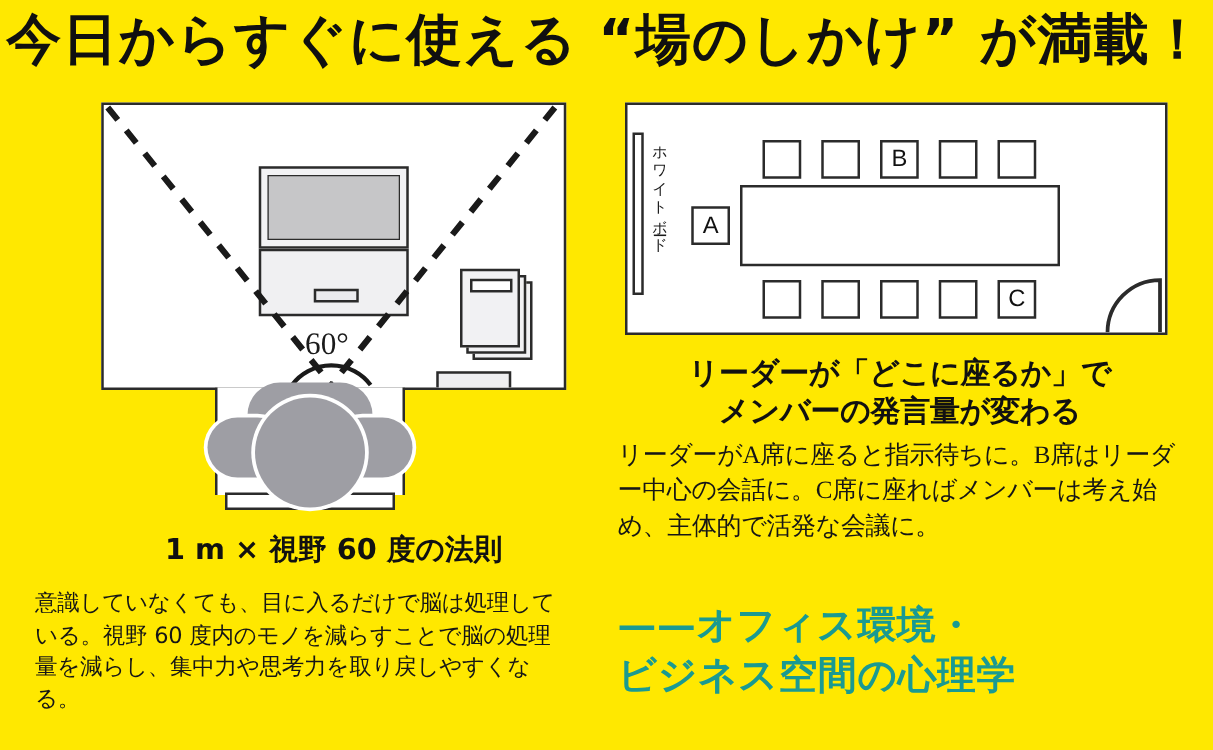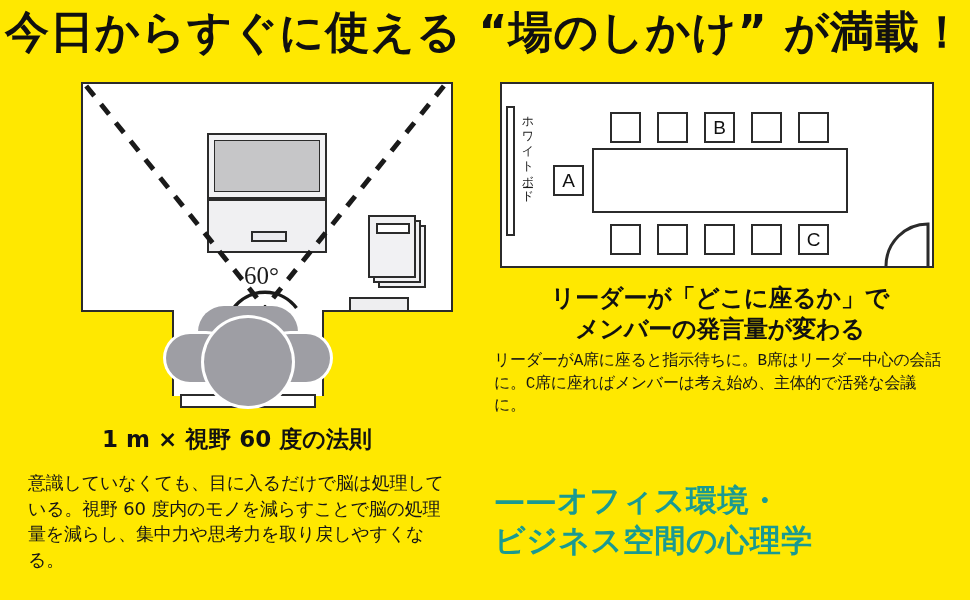--- a/index.html
+++ b/index.html
@@ -191,21 +191,21 @@
     width: 88px;
     height: 88px;
     background: #9e9ea4;
     border-radius: 50%;
     box-shadow: 0 0 0 3px #ffffff;
   }
 
   
   .left-caption-title {
     position: absolute;
-    left: 12px;
+    left: 42px;
     top: 424px;
     width: 450px;
     text-align: center;
     font-size: 23px;
     font-weight: bold;
     color: #111111;
     white-space: nowrap;
     font-family: "DejaVu Sans", "Liberation Sans", sans-serif;
   }
   .left-caption-body {
@@ -309,25 +309,25 @@
     line-height: 1.3;
     letter-spacing: -0.2px;
     font-family: "DejaVu Sans", "Liberation Sans", sans-serif;
     text-align: center;
   }
   .right-caption-body {
     position: absolute;
     left: 494px;
     top: 350px;
     width: 452px;
-    font-size: 16px;
+    font-size: 20px;
     line-height: 1.42;
     color: #161616;
     letter-spacing: -0.3px;
-    font-family: Liberation Mono, monospace;
+    font-family: Liberation Serif, serif;
   }
   .tagline {
     position: absolute;
     left: 494px;
     top: 480px;
     width: 466px;
     text-align: left;
     font-size: 31px;
     font-weight: bold;
     color: #1a9a91;

